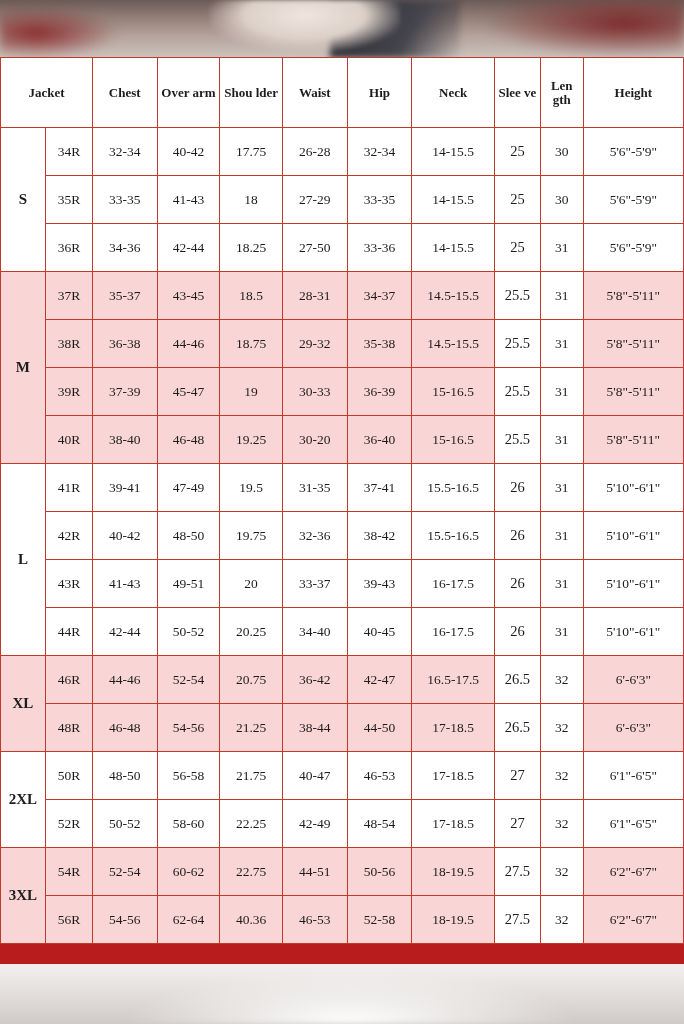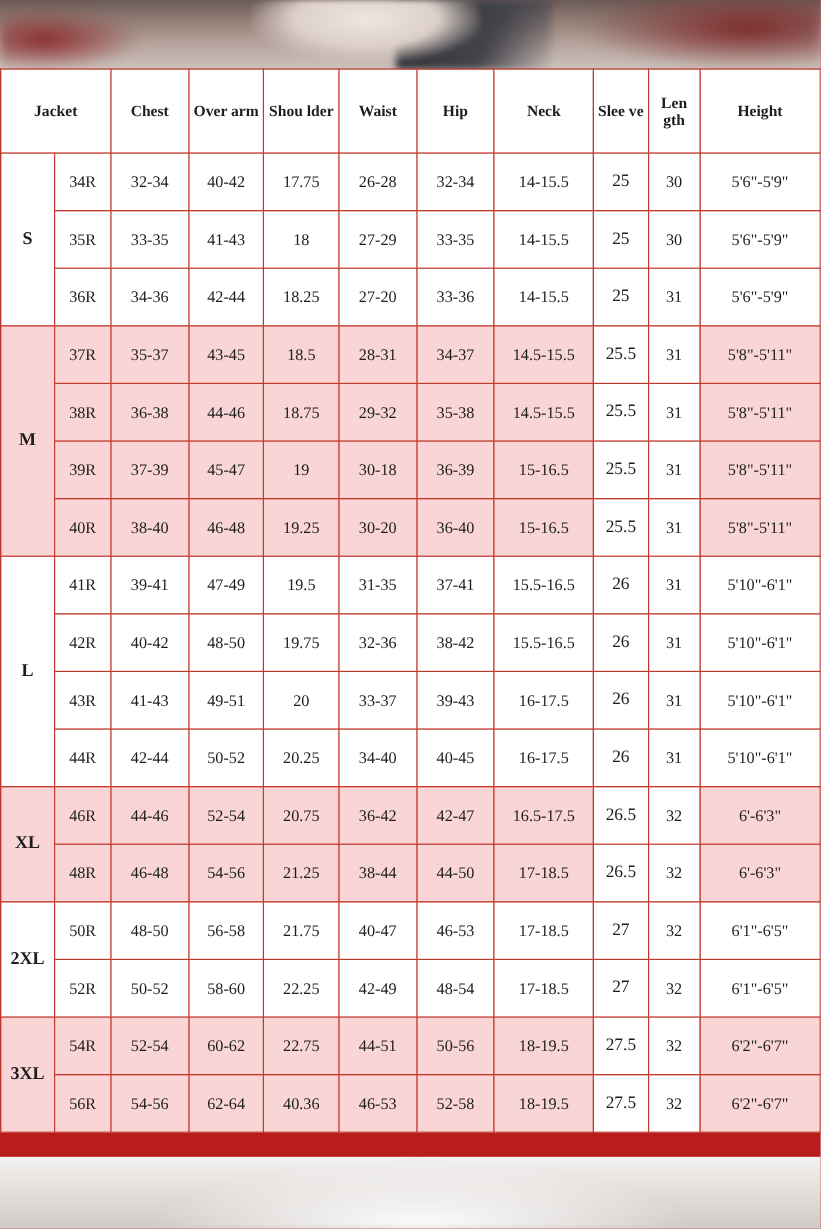--- a/index.html
+++ b/index.html
@@ -193,21 +193,21 @@
           <td>14-15.5</td>
           <td class="sleeve">25</td>
           <td class="lengthcell">30</td>
           <td>5'6"-5'9"</td>
         </tr>
         <tr class="white">
           <td>36R</td>
           <td>34-36</td>
           <td>42-44</td>
           <td>18.25</td>
-          <td>27-20</td>
+          <td>27-50</td>
           <td>33-36</td>
           <td>14-15.5</td>
           <td class="sleeve">25</td>
           <td class="lengthcell">31</td>
           <td>5'6"-5'9"</td>
         </tr>
         <tr class="pink">
           <td class="sizecell" rowspan="4">M</td>
           <td>37R</td>
           <td>35-37</td>
@@ -230,21 +230,21 @@
           <td>14.5-15.5</td>
           <td class="sleeve">25.5</td>
           <td class="lengthcell">31</td>
           <td>5'8"-5'11"</td>
         </tr>
         <tr class="pink">
           <td>39R</td>
           <td>37-39</td>
           <td>45-47</td>
           <td>19</td>
-          <td>30-18</td>
+          <td>30-33</td>
           <td>36-39</td>
           <td>15-16.5</td>
           <td class="sleeve">25.5</td>
           <td class="lengthcell">31</td>
           <td>5'8"-5'11"</td>
         </tr>
         <tr class="pink">
           <td>40R</td>
           <td>38-40</td>
           <td>46-48</td>

